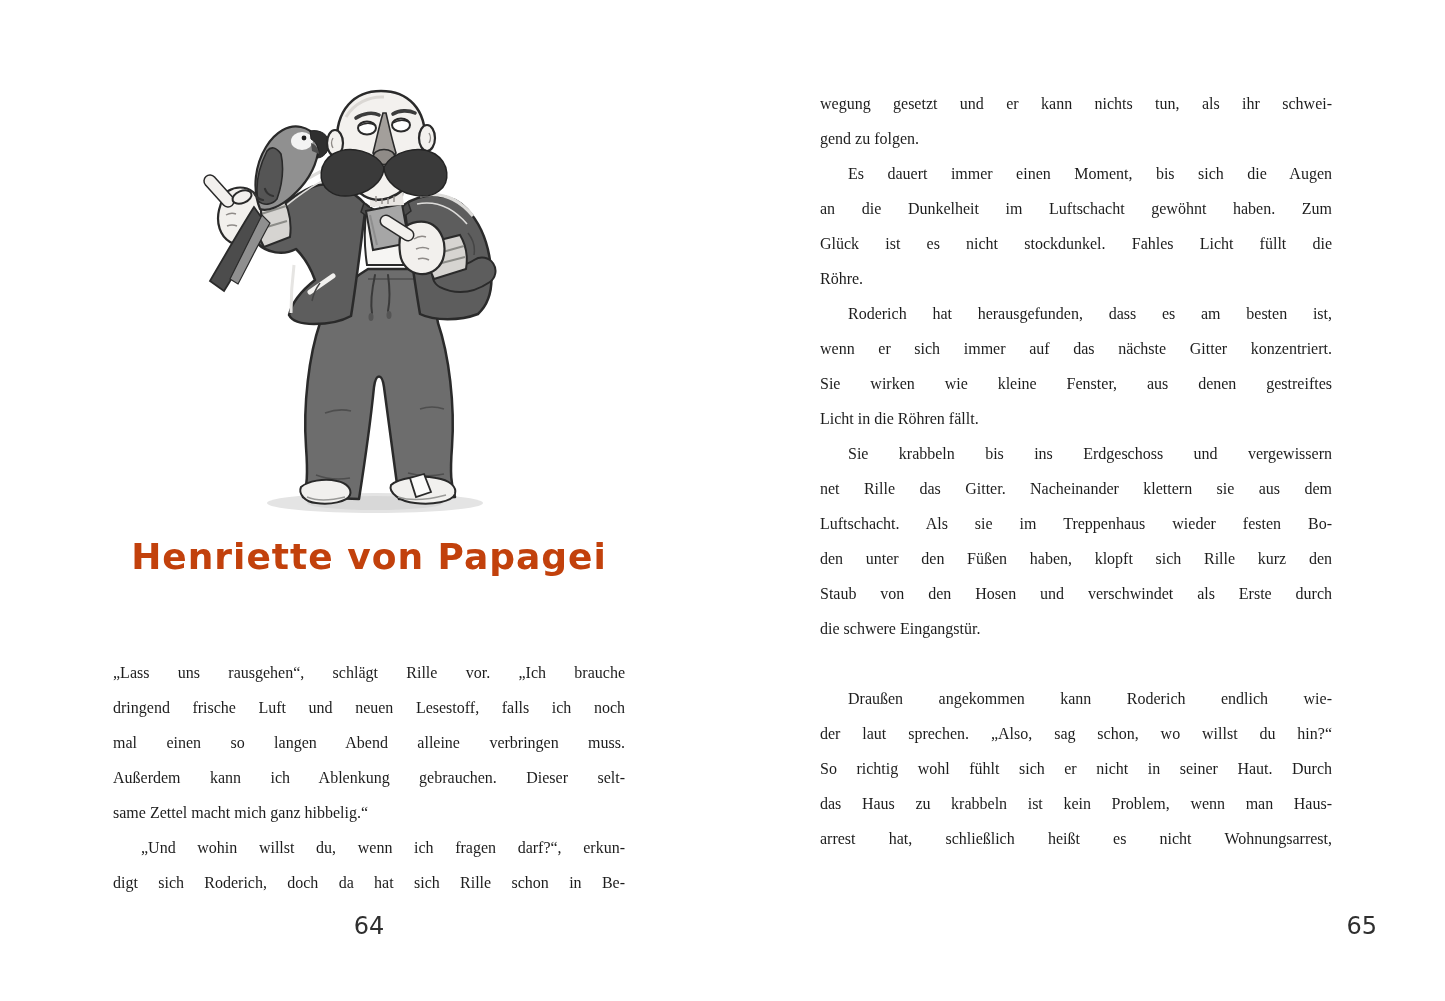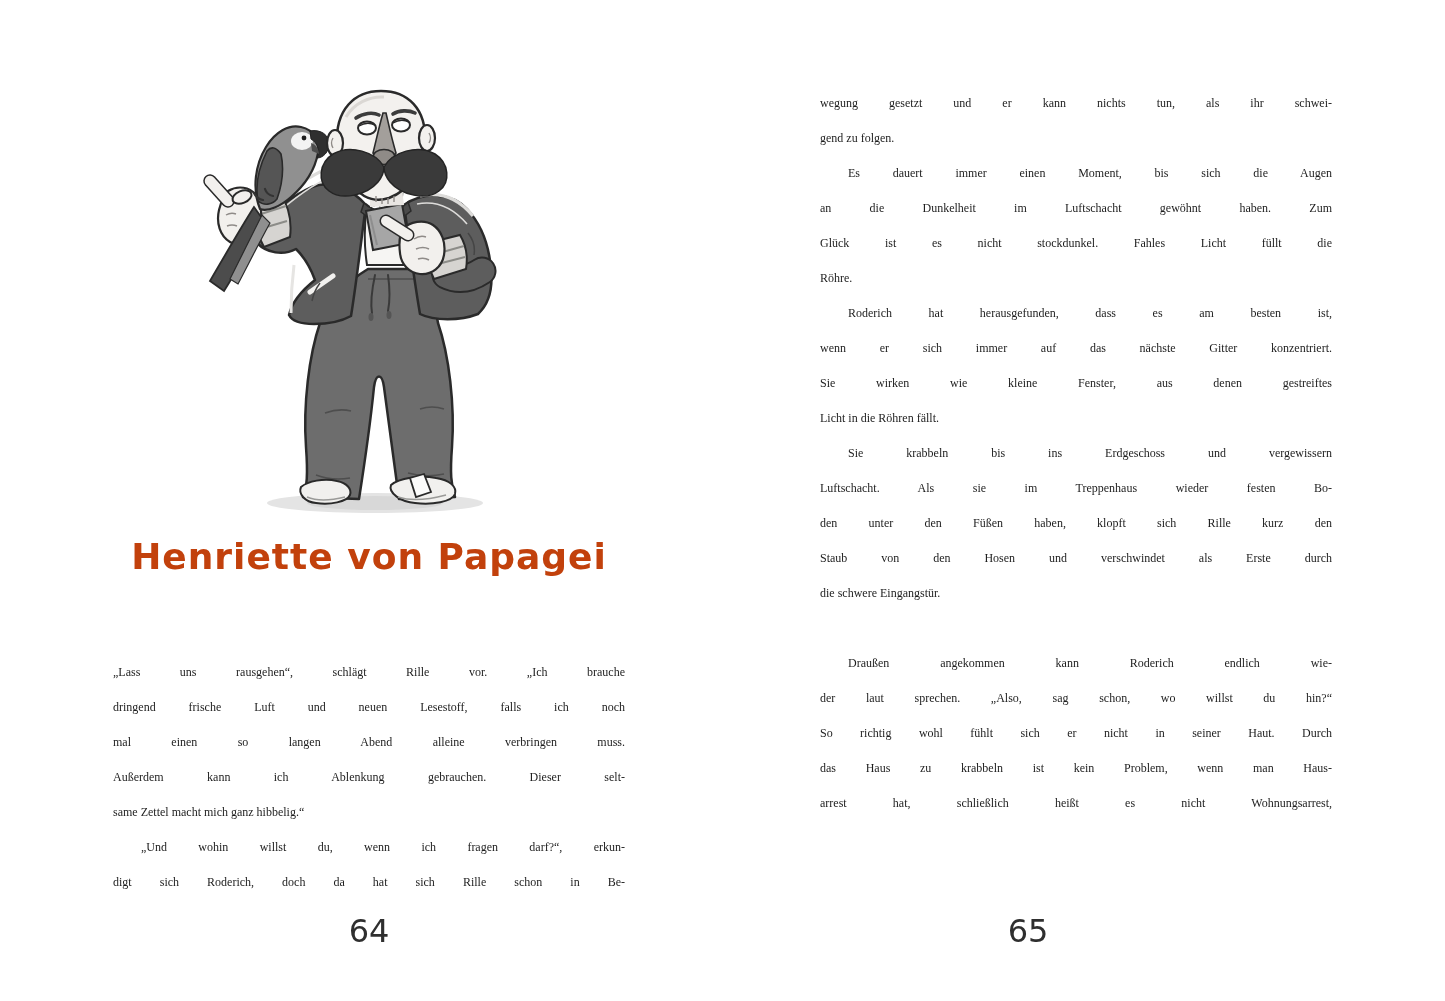--- a/index.html
+++ b/index.html
@@ -18,32 +18,32 @@
     position:absolute; left:113px; top:536px; width:512px;
     margin:0; text-align:center;
     font-family:"DejaVu Sans","Liberation Sans",sans-serif;
     font-weight:700; font-size:36px; letter-spacing:1px;
     color:#c2410c;
   }
   .body-text { position:absolute; width:512px; }
   .body-text.left  { left:113px; top:640px;margin-top:15px; }
   .body-text.right { left:820px; top:86px; }
   .line {
-    font-size:12px; line-height:35px; height:35px; overflow:hidden;
+    font-size:16px; line-height:35px; height:35px; overflow:hidden;
     color:#1d1d1d; text-align:justify;
   }
   .line.just::after { content:""; display:inline-block; width:100%; }
   .line.indent { text-indent:28px; }
   .pageno {
     position:absolute; width:512px; top:912px; text-align:center;
     font-family:"DejaVu Sans","Liberation Sans",sans-serif;
-    font-size:32px; color:#2f2f2f;
+    font-size:24px; color:#2f2f2f;
   }
   .pageno.left  { left:113px; }
-  .pageno.right { left:772px; }
+  .pageno.right { left:865px;text-align:right; }
 </style>
 </head>
 <body>
 
 <div class="page">
 
   <section>
 
     <div class="illustration">
       <svg viewBox="0 0 430 440" width="430" height="440" role="img" aria-label="Grayscale drawing of a bald man with a huge dark handlebar mustache wearing an open dark tracksuit jacket over a white t-shirt, baggy tracksuit pants and sandals; a parrot perches on his raised fist while his other hand holds a small note at his chest.">
@@ -176,20 +176,21 @@
         <div class="line">gend zu folgen.</div>
         <div class="line just indent">Es dauert immer einen Moment, bis sich die Augen</div>
         <div class="line just">an die Dunkelheit im Luftschacht gewöhnt haben. Zum</div>
         <div class="line just">Glück ist es nicht stockdunkel. Fahles Licht füllt die</div>
         <div class="line">Röhre.</div>
         <div class="line just indent">Roderich hat herausgefunden, dass es am besten ist,</div>
         <div class="line just">wenn er sich immer auf das nächste Gitter konzentriert.</div>
         <div class="line just">Sie wirken wie kleine Fenster, aus denen gestreiftes</div>
         <div class="line">Licht in die Röhren fällt.</div>
         <div class="line just indent">Sie krabbeln bis ins Erdgeschoss und vergewissern</div>
+        <div class="line just">net Rille das Gitter. Nacheinander klettern sie aus dem</div>
         <div class="line just">Luftschacht. Als sie im Treppenhaus wieder festen Bo-</div>
         <div class="line just">den unter den Füßen haben, klopft sich Rille kurz den</div>
         <div class="line just">Staub von den Hosen und verschwindet als Erste durch</div>
         <div class="line">die schwere Eingangstür.</div>
         <div class="line blank">&nbsp;</div>
         <div class="line just indent">Draußen angekommen kann Roderich endlich wie-</div>
         <div class="line just">der laut sprechen. „Also, sag schon, wo willst du hin?“</div>
         <div class="line just">So richtig wohl fühlt sich er nicht in seiner Haut. Durch</div>
         <div class="line just">das Haus zu krabbeln ist kein Problem, wenn man Haus-</div>
         <div class="line just">arrest hat, schließlich heißt es nicht Wohnungsarrest,</div>

